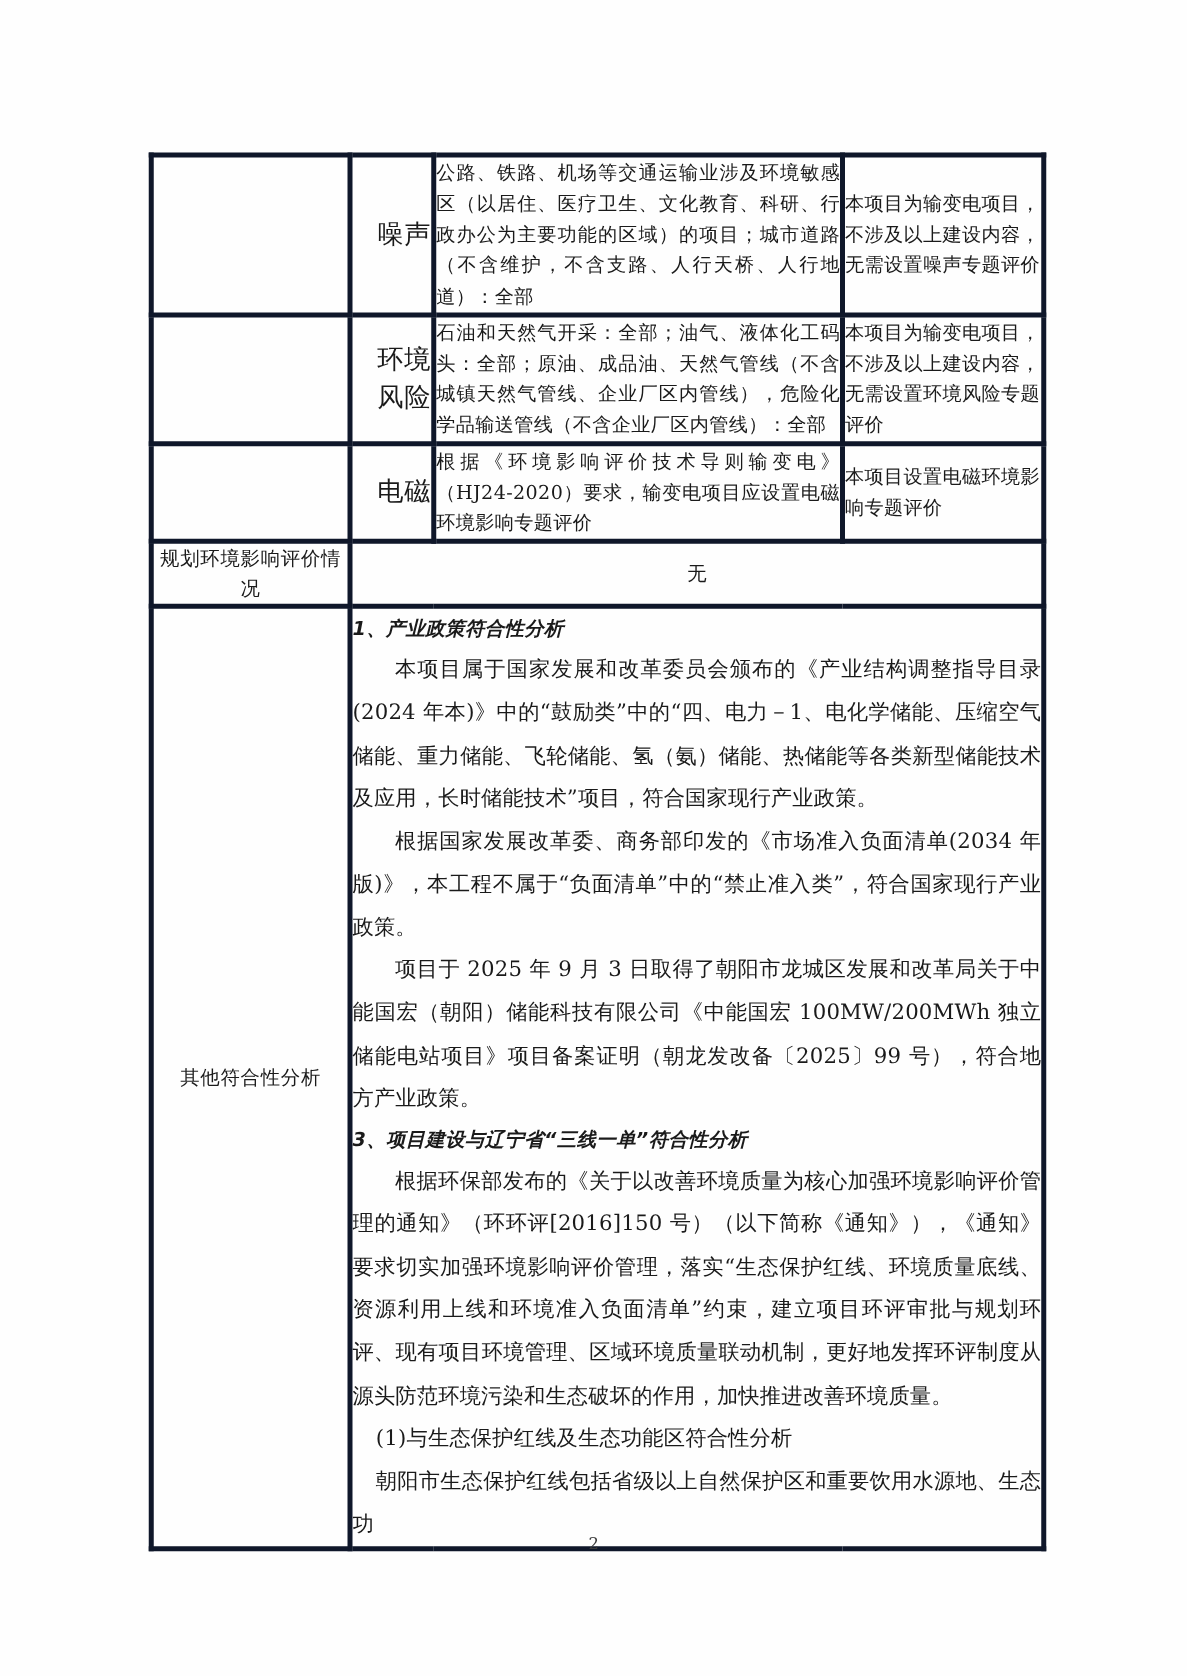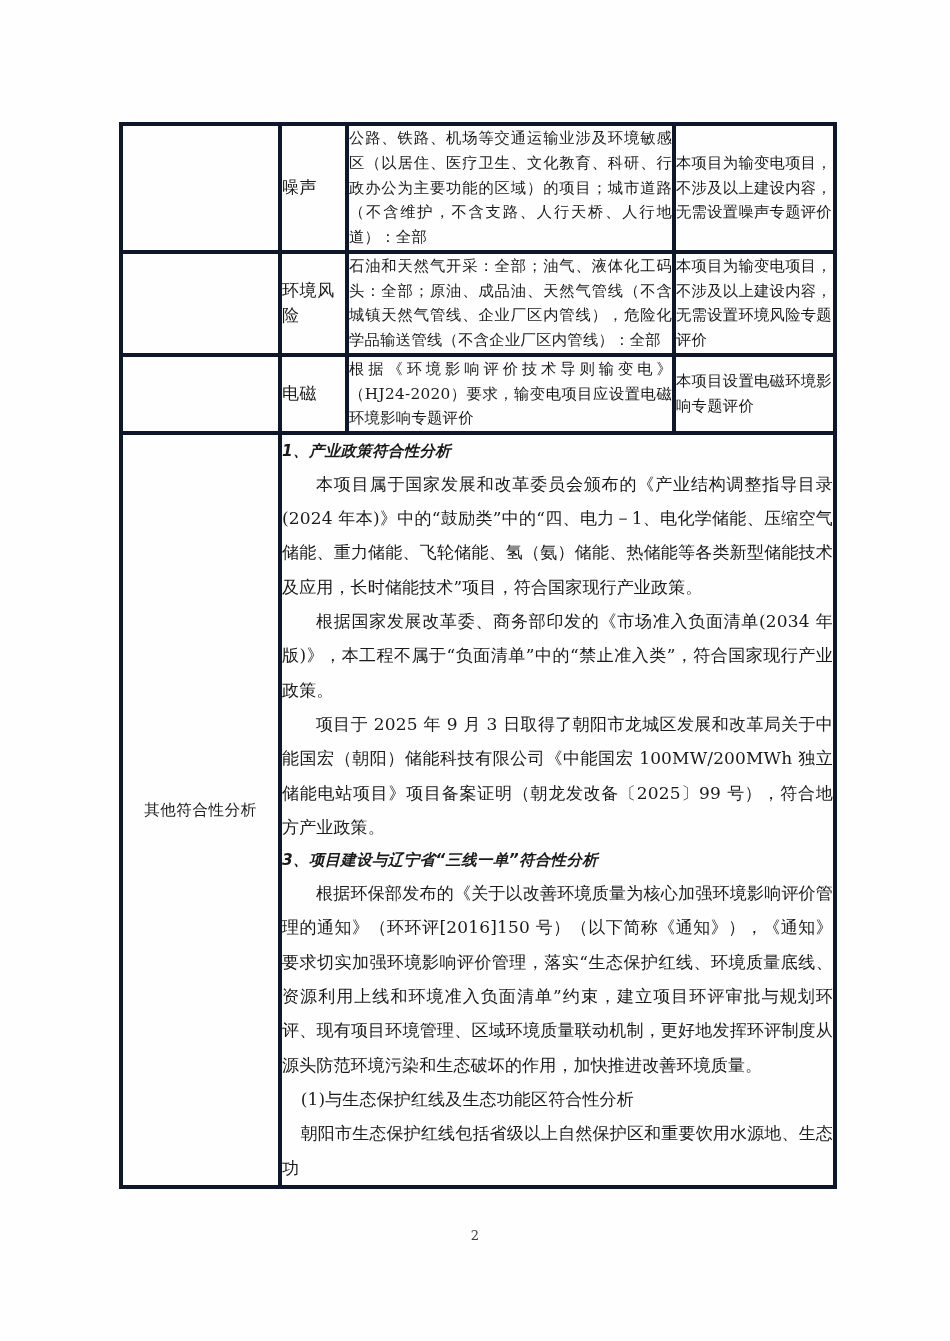--- a/index.html
+++ b/index.html
@@ -37,22 +37,22 @@
   .col-right   { width: 161px; }
 
   .cell-label {
     text-align: center;
     font-size: 15.5px;
     line-height: 1.55;
     letter-spacing: 0.6px;
     padding: 6px 3px;
   }
   .cell-sublabel {
-    text-align: left;
-    font-size: 17px;
+    text-align: right;
+    font-size: 21px;
     line-height: 1.5;
     letter-spacing: 0.6px;
     padding: 4px 2px;
   }
   .cell-body {
     text-align: left;
     font-size: 15.3px;
     line-height: 1.62;
     letter-spacing: 0.3px;
     padding: 5px 6px 5px 7px;
@@ -136,20 +136,24 @@
       </tr>
 
       <tr>
         <td class="cell-label"></td>
         <td class="cell-sublabel">电磁</td>
         <td class="cell-body">根据《环境影响评价技术导则输变电》（HJ24-2020）要求，输变电项目应设置电磁环境影响专题评价</td>
         <td class="cell-conclusion">本项目设置电磁环境影响专题评价</td>
       </tr>
 
 
+      <tr>
+        <td class="cell-label">规划环境影响评价情况</td>
+        <td class="cell-none" colspan="3">无</td>
+      </tr>
 
 
       <tr>
         <td class="cell-label">其他符合性分析</td>
         <td class="cell-analysis" colspan="3">
           <div class="h-num">1、产业政策符合性分析</div>
           <p class="para">本项目属于国家发展和改革委员会颁布的《产业结构调整指导目录(2024 年本)》中的“鼓励类”中的“四、电力－1、电化学储能、压缩空气储能、重力储能、飞轮储能、氢（氨）储能、热储能等各类新型储能技术及应用，长时储能技术”项目，符合国家现行产业政策。</p>
           <p class="para">根据国家发展改革委、商务部印发的《市场准入负面清单(2034 年版)》，本工程不属于“负面清单”中的“禁止准入类”，符合国家现行产业政策。</p>
           <p class="para">项目于 2025 年 9 月 3 日取得了朝阳市龙城区发展和改革局关于中能国宏（朝阳）储能科技有限公司《中能国宏 100MW/200MWh 独立储能电站项目》项目备案证明（朝龙发改备〔2025〕99 号），符合地方产业政策。</p>
           <div class="h-num">3、项目建设与辽宁省“三线一单”符合性分析</div>

